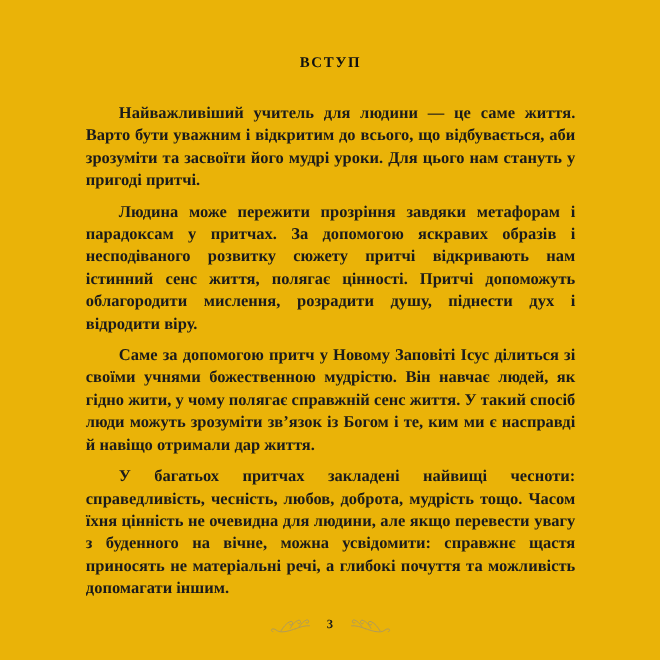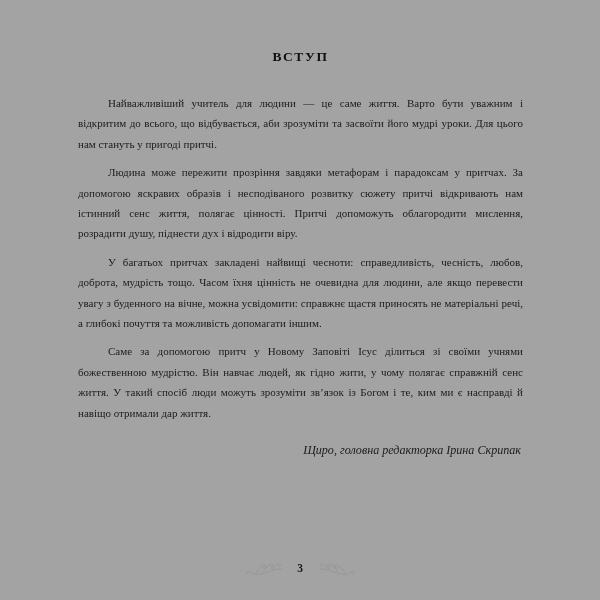--- a/index.html
+++ b/index.html
@@ -15,21 +15,21 @@
     overflow: hidden;
     position: relative;
   }
 
   .page {
     position: absolute;
     top: 0;
     left: 0;
     width: 600px;
     height: 600px;
-    background: #a3a3a3;
+    background: #eab308;
     box-sizing: border-box;
   }
 
   .content-area {
     position: absolute;
     left: 78px;
     top: 0;
     width: 445px;
   }
 
@@ -47,24 +47,25 @@
 
   .body-text {
     margin-top: 28px;
   }
 
   p.para {
     margin: 0 0 8px 0;
     text-align: justify;
     text-justify: inter-word;
     text-indent: 30px;
-    font-size: 11px;
+    font-size: 15px;
     line-height: 20.4px;
     color: #1b1b1b;
     hyphens: manual;
+    font-weight: bold;
     -webkit-hyphens: manual;
   }
 
   p.para:last-child {
     margin-bottom: 0;
   }
 
   .signature {
     margin-top: 17px;
     text-align: right;
@@ -113,24 +114,23 @@
 
 <div class="page">
 
   <div class="content-area">
 
     <h1 class="chapter-title">ВСТУП</h1>
 
     <div class="body-text">
       <p class="para">Найважливіший учитель для людини — це саме життя. Варто бути уважним і відкритим до всього, що відбувається, аби  зрозуміти та засвоїти його мудрі уроки. Для цього нам стануть у пригоді притчі.</p>
       <p class="para">Людина може пережити прозріння завдяки метафорам і парадоксам у притчах. За допомогою яскравих образів і несподіваного розвитку сюжету притчі відкривають нам істинний сенс життя, полягає цінності. Притчі допоможуть облагородити мислення, розрадити душу, піднести дух і відродити віру.</p>
+      <p class="para">Саме за допомогою притч у Новому Заповіті Ісус ділиться зі своїми учнями божественною мудрістю. Він навчає людей, як гідно жити, у чому полягає справжній сенс життя. У такий спосіб люди можуть зрозуміти зв’язок із Богом і те, ким ми є насправді й навіщо отримали дар життя.</p>
       <p class="para">У багатьох притчах закладені найвищі чесноти: справедливість, чесність, любов, доброта, мудрість тощо. Часом їхня цінність не очевидна для людини, але якщо перевести увагу з буденного на вічне, можна усвідомити: справжнє щастя приносять не матеріальні речі, а глибокі почуття та можливість допомагати іншим.</p>
-      <p class="para">Саме за допомогою притч у Новому Заповіті Ісус ділиться зі своїми учнями божественною мудрістю. Він навчає людей, як гідно жити, у чому полягає справжній сенс життя. У такий спосіб люди можуть зрозуміти зв’язок із Богом і те, ким ми є насправді й навіщо отримали дар життя.</p>
 
-      <div class="signature">Щиро, головна редакторка Ірина Скрипак</div>
     </div>
 
   </div>
 
   <div class="page-footer">
 
     <span class="ornament ornament-left">
       <svg viewBox="0 0 44 20" width="44" height="20" xmlns="http://www.w3.org/2000/svg">
         <g fill="none" stroke="#8d8d8d" stroke-width="0.9" stroke-linecap="round">
           <path d="M3 15.2 C1.4 15.2 1.2 12.9 3 12.7 C5.2 12.5 6.6 14.6 8.6 15.1 C13.4 16.2 18.6 14.2 23.6 12.6"></path>

